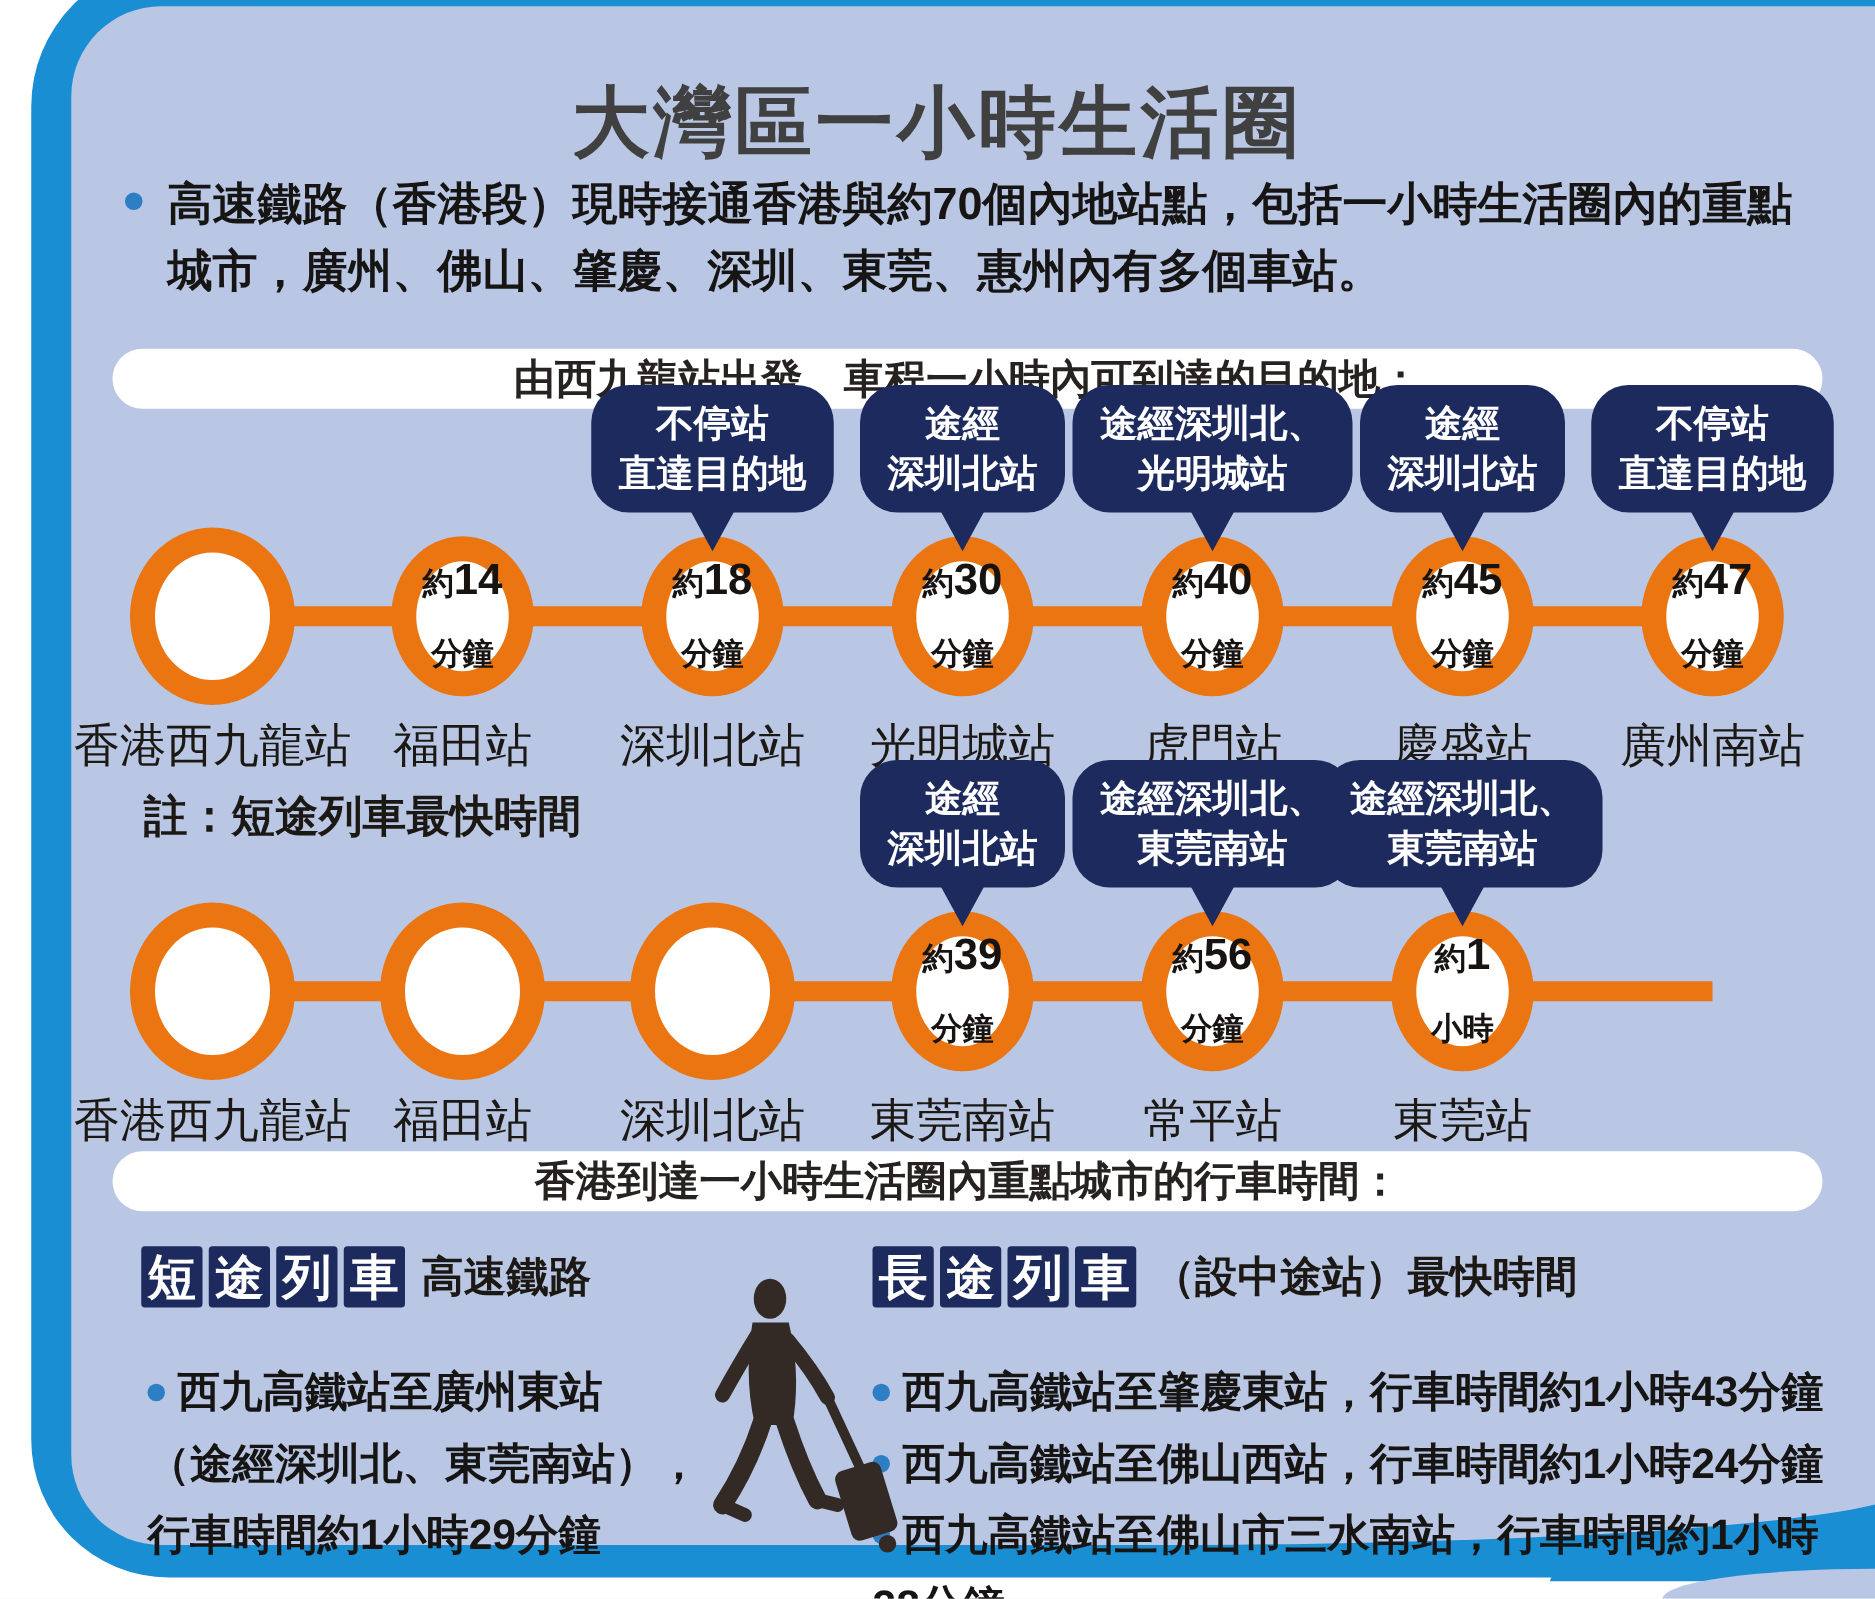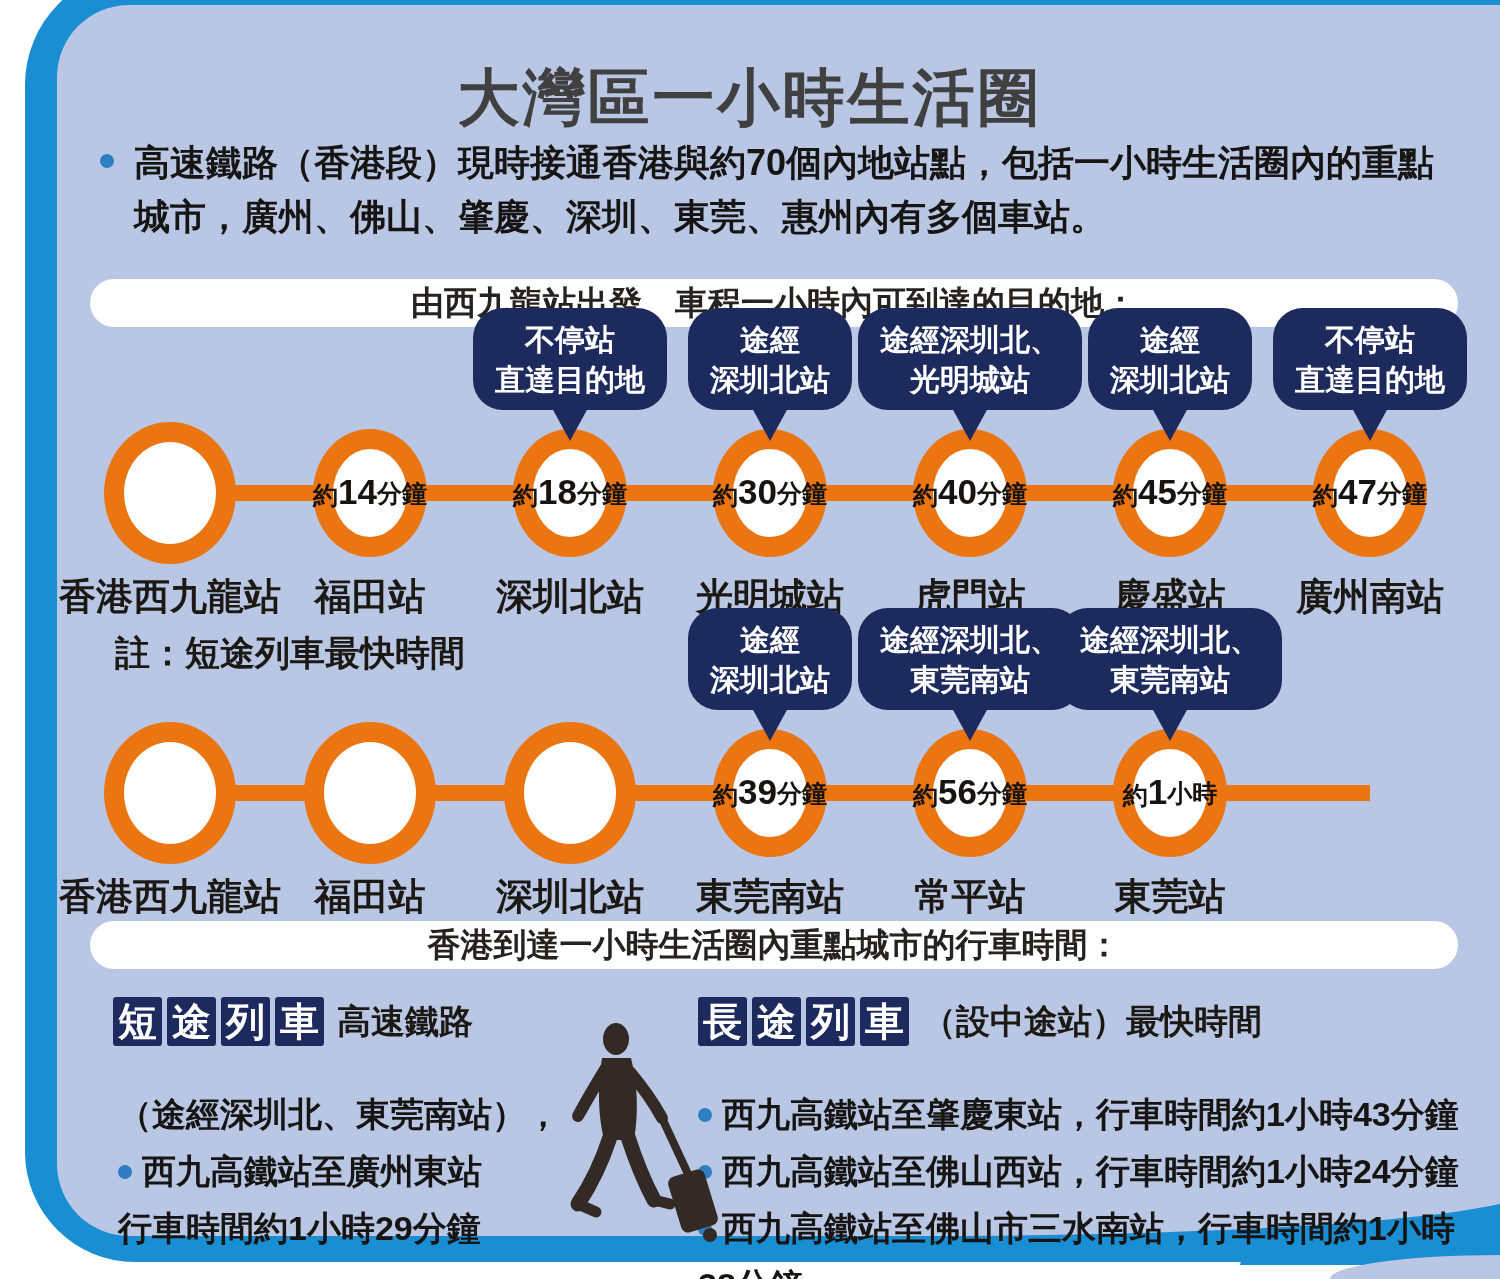--- a/index.html
+++ b/index.html
@@ -38,29 +38,29 @@
   
   .row { position:absolute; left:70px; width:1400px; height:142px; }
   .row1 { top:422px; }
   .row2 { top:722px; }
   .route-line { position:absolute; left:100px; right:100px; top:63px; height:16px;
                 background:#ea7511; }
   .cells { position:absolute; inset:0; display:grid; grid-template-columns:repeat(7,1fr); }
   .cell { position:relative; display:flex; align-items:center; justify-content:center; }
 
   .circle { position:relative; width:114px; height:128px; background:#ffffff;
-            border:20px solid #ea7511; border-radius:50%; display:flex; 
-            align-items:center; justify-content:center; color:#171310; }
+            border:20px solid #ea7511; border-radius:50%; display:flex; flex-direction:column;
+            align-items:center; justify-content:space-between; color:#171310; }
   .circle.big { width:132px; height:142px; }
   .t1 { font-size:25px; font-weight:700; line-height:30px; white-space:nowrap; }
   .t1 .num { font-size:35px; font-weight:800; }
   .t2 { font-size:25px; font-weight:700; line-height:28px; white-space:nowrap; }
 
   .st-label { position:absolute; top:150px; left:50%; transform:translateX(-50%);
-              width:280px; text-align:center; font-size:37px; font-weight:700; color:#1c1814; }
+              width:280px; text-align:center; font-size:37px; font-weight:400; color:#1c1814; }
 
   .bubble { position:absolute; bottom:154px; left:50%; transform:translateX(-50%);
             background:#1c2a5e; color:#ffffff; border-radius:30px; padding:12px 22px 10px;
             text-align:center; font-size:30px; font-weight:700; line-height:40px;
             white-space:nowrap; z-index:5; }
   .bubble::after { content:""; position:absolute; left:50%; transform:translateX(-50%);
             bottom:-31px; width:0; height:0; border:18px solid transparent;
             border-top:33px solid #1c2a5e; border-bottom:0; }
 
   .note { position:absolute; top:630px; left:115px; font-size:35px; font-weight:700;
@@ -241,22 +241,22 @@
 
     <div class="train-header long">
       <span class="boxchar">長</span>
       <span class="boxchar">途</span>
       <span class="boxchar">列</span>
       <span class="boxchar">車</span>
       <span class="hdr-suffix">（設中途站）最快時間</span>
     </div>
 
     <div class="short-lines">
+      <div><span class="dot"></span><span>西九高鐵站至廣州東站</span></div>
       <div>（途經深圳北、東莞南站），</div>
-      <div><span class="dot"></span><span>西九高鐵站至廣州東站</span></div>
       <div>行車時間約1小時29分鐘</div>
     </div>
 
     <div class="long-list">
       <div><span class="dot"></span><span>西九高鐵站至肇慶東站，行車時間約1小時43分鐘</span></div>
       <div><span class="dot"></span><span>西九高鐵站至佛山西站，行車時間約1小時24分鐘</span></div>
       <div><span class="dot"></span><span>西九高鐵站至佛山市三水南站，行車時間約1小時38分鐘</span></div>
     </div>
 
     <svg class="traveler" width="190" height="235" viewBox="0 0 190 235">

